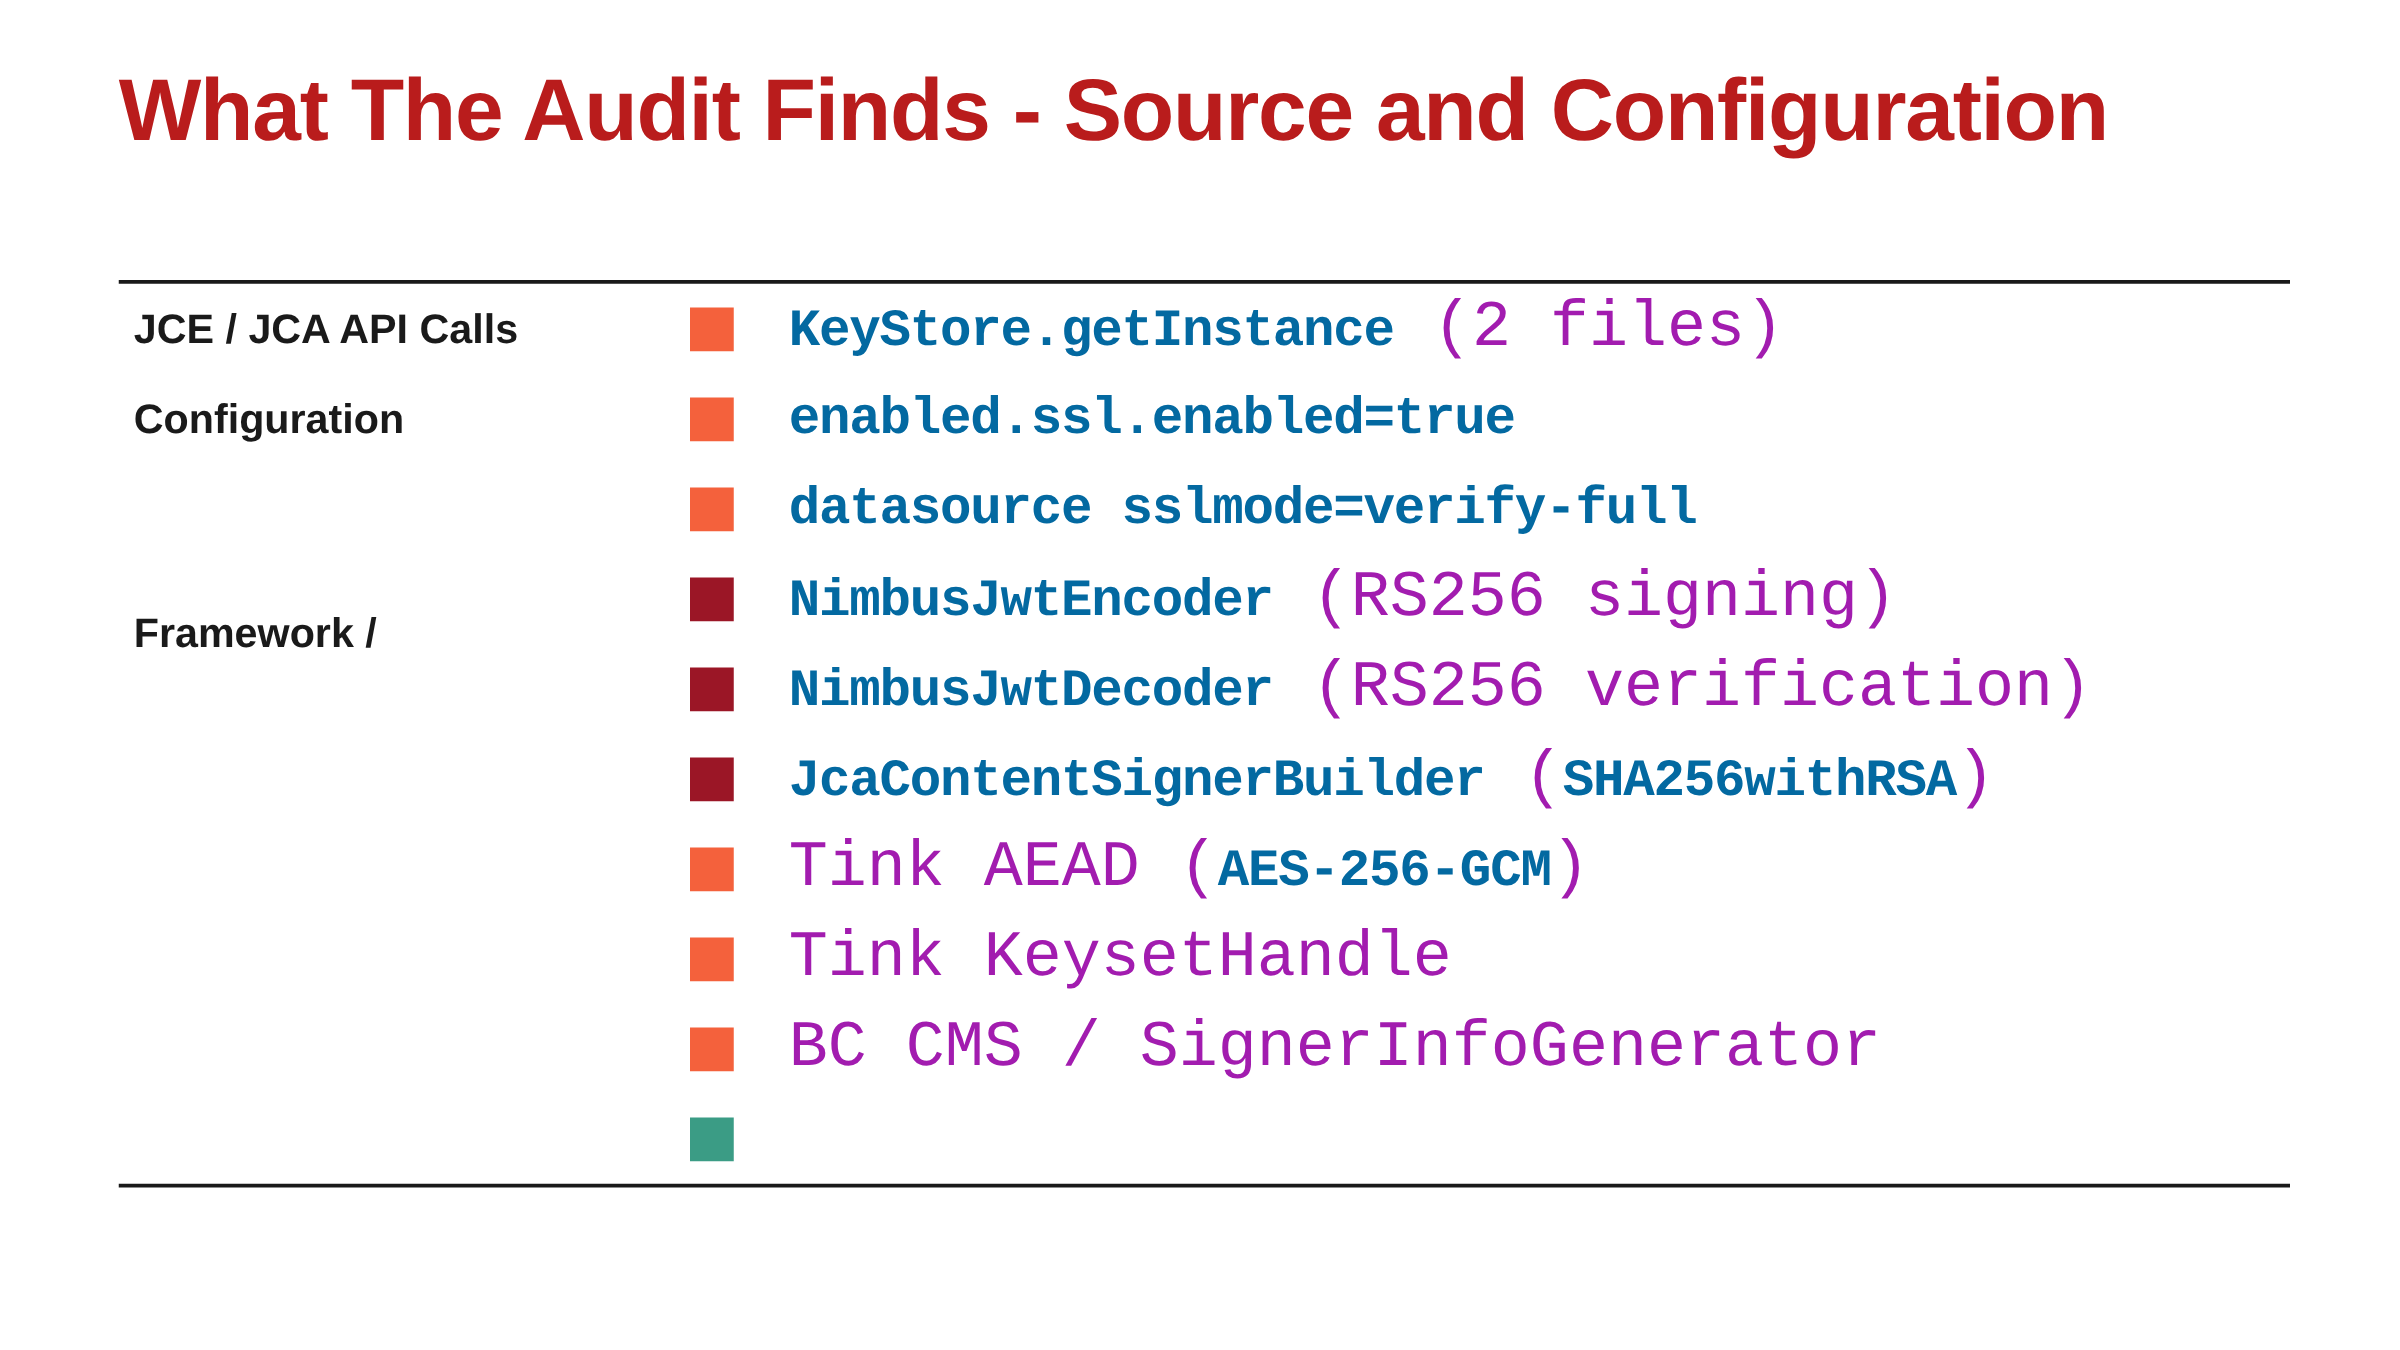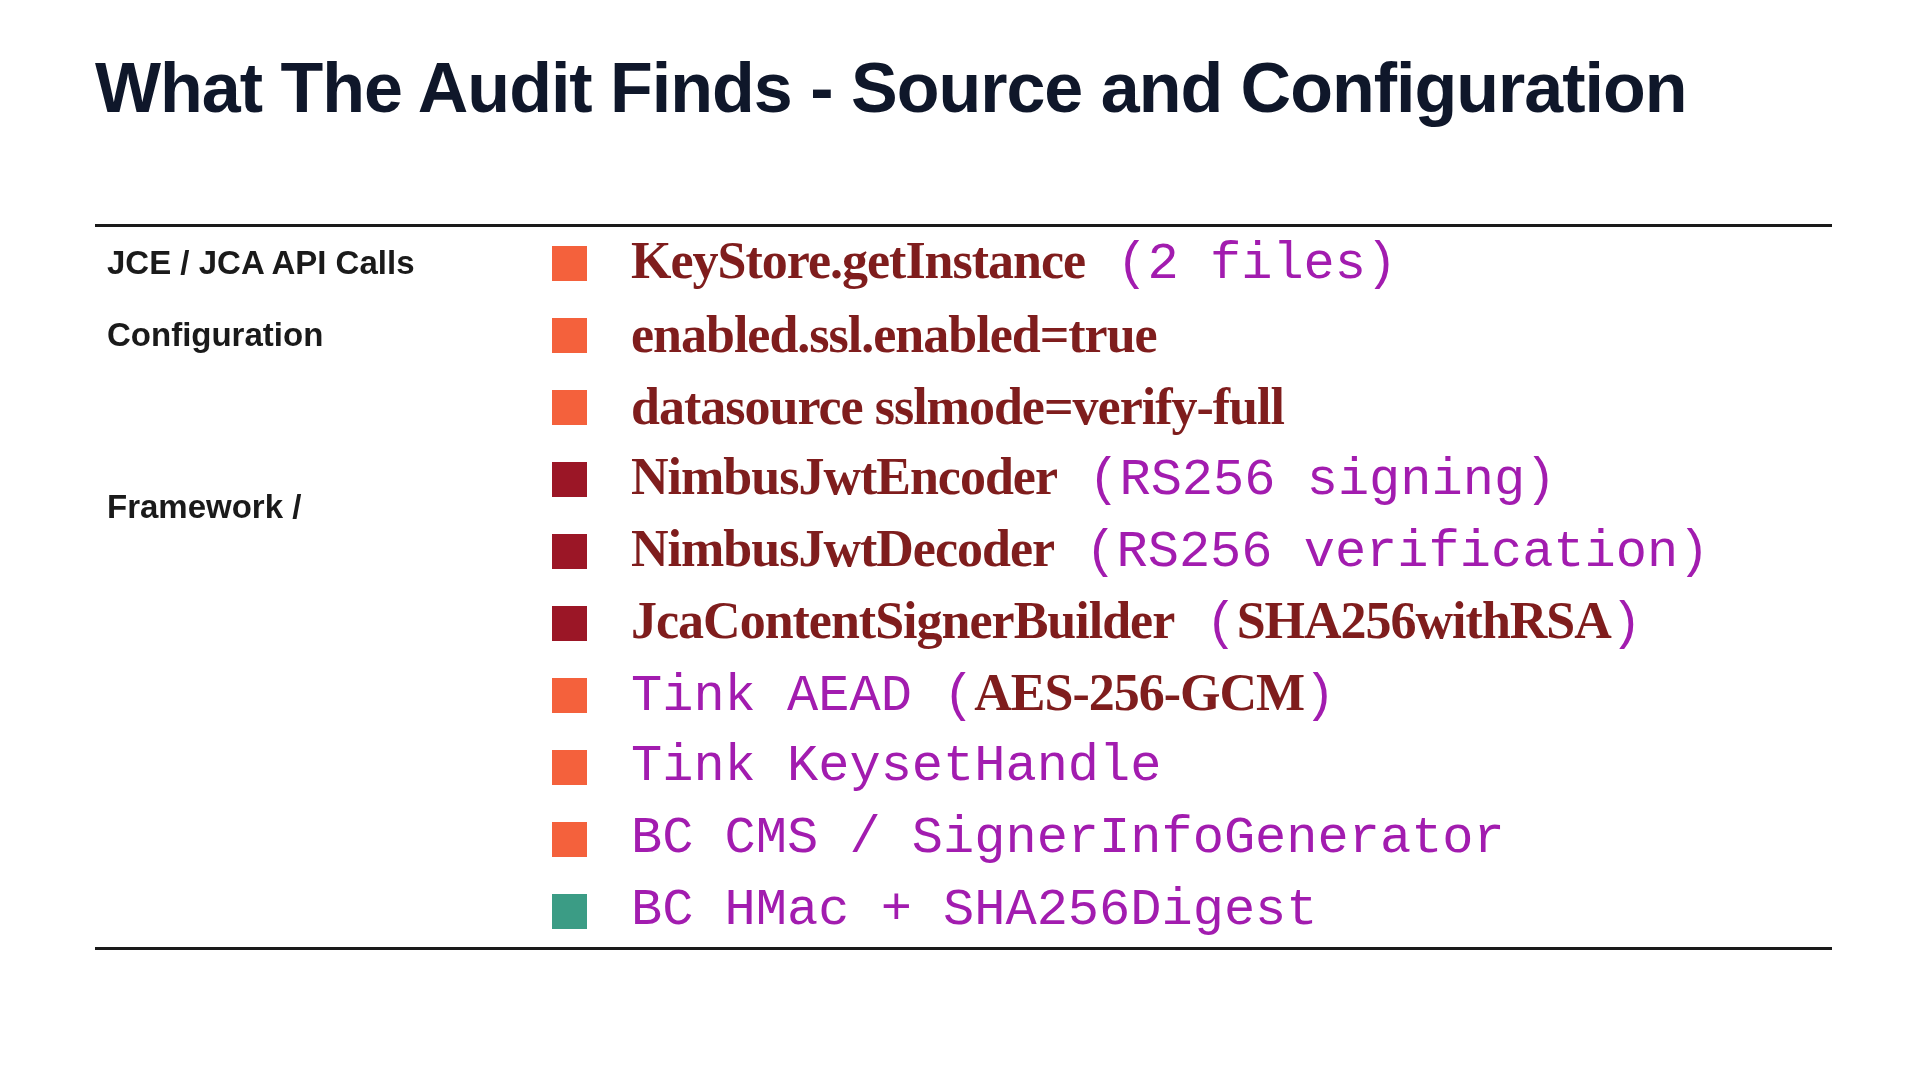--- a/index.html
+++ b/index.html
@@ -73,32 +73,32 @@
     white-space: nowrap;
     line-height: 1;
   }
   .content .sans {
     font-family: Liberation Mono, monospace;
     font-size: 52px;
     font-weight: 400;
     color: #a21caf;
   }
   .content .mono {
-    font-family: Liberation Serif, serif;
-    font-size: 52px;
+    font-family: Liberation Mono, monospace;
+    font-size: 42px;
     font-weight: 700;
-    color: #7f1d1d;
+    color: #0369a1;
     letter-spacing: -1px;
   }
 </style>
 </head>
 <body>
 
 <div class="slide">
-  <h1 class="title" style="color: #0f172a;">What The Audit Finds - Source and Configuration</h1>
+  <h1 class="title" style="color: #b91c1c;">What The Audit Finds - Source and Configuration</h1>
   <div class="findings" id="findings-table" style="border-top-color: rgb(26, 26, 26); border-bottom-color: rgb(26, 26, 26);">
       <div class="row">
         <div class="label-cell">
           <div class="label">
             <div>JCE / JCA API Calls</div>
           </div>
         </div>
         <span class="bullet" style="background: rgb(244, 97, 60);"></span>
         <div class="content"><span class="mono">KeyStore.getInstance</span><span class="sans"> (2 files)</span></div>
       </div>
@@ -146,16 +146,15 @@
         <div class="content"><span class="sans">Tink KeysetHandle</span></div>
       </div>
       <div class="row">
         <div class="label-cell"></div>
         <span class="bullet" style="background: rgb(244, 97, 60);"></span>
         <div class="content"><span class="sans">BC CMS / SignerInfoGenerator</span></div>
       </div>
       <div class="row">
         <div class="label-cell"></div>
         <span class="bullet" style="background: rgb(59, 156, 133);"></span>
-        <div class="content"><span class="sans">BC HMac + SHA256Digest</span></div>
       </div>
     </div>
 </div>
 
 </body></html>

